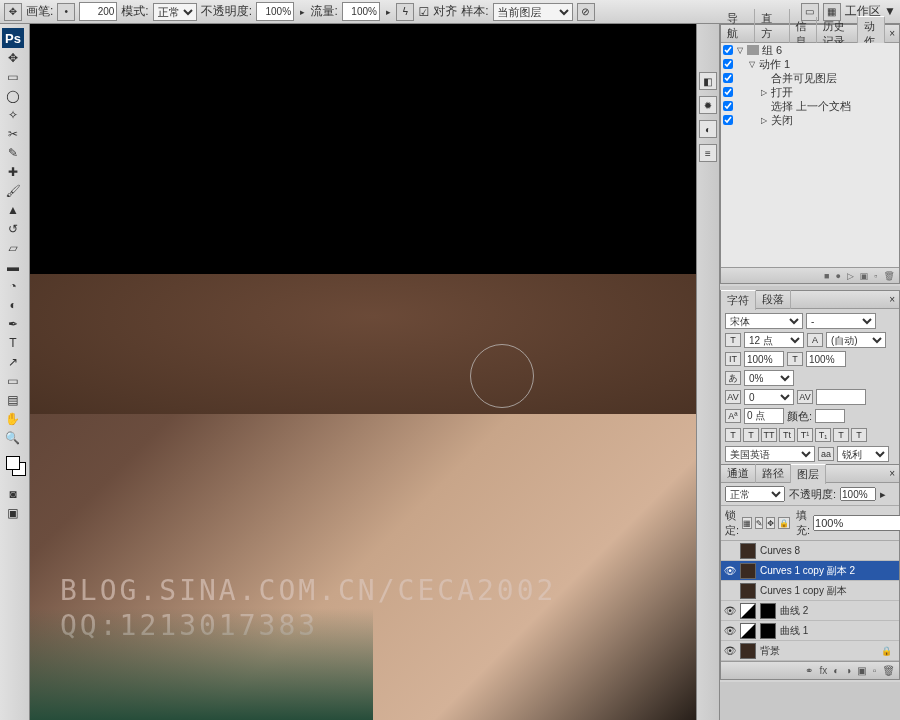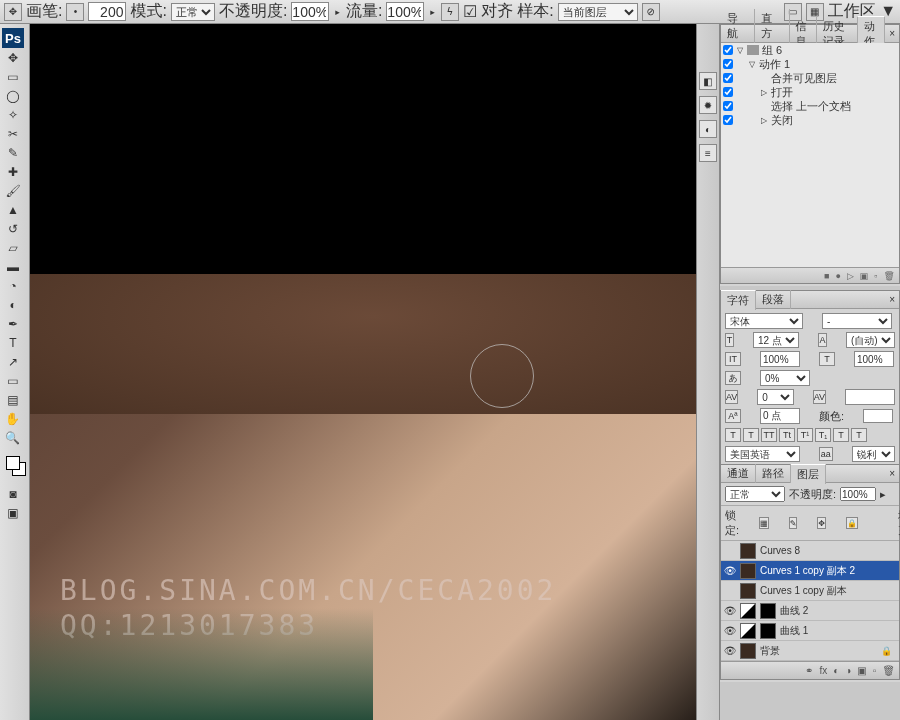--- a/index.html
+++ b/index.html
@@ -1,21 +1,21 @@
 <!DOCTYPE html>
 <html><head>
 <meta charset="utf-8">
 <style>
 *{margin:0;padding:0;box-sizing:border-box;font-family:"Microsoft YaHei",Arial,sans-serif;font-size:11px;color:#333}
 body{background:#c8c8c8;width:900px;height:720px;overflow:hidden;position:relative}
 .topbar{height:24px;background:linear-gradient(#e8e8e8,#d0d0d0);border-bottom:1px solid #888;display:flex;align-items:center;padding:0 4px;gap:4px}
 .topbar .ticon{width:18px;height:18px;background:#d8d8d8;border:1px solid #888;display:inline-flex;align-items:center;justify-content:center;font-size:10px}
 .topbar select{font-size:11px;height:18px;border:1px solid #888;background:#f4f4f4}
-.topbar input[type=text]{width:38px;height:19px;font-size:14px;border:1px solid #888;background:#fff;text-align:right;padding-right:2px}
-.topbar label{font-size:16px}
+.topbar input[type=text]{width:38px;height:19px;font-size:10px;border:1px solid #888;background:#fff;text-align:right;padding-right:2px}
+.topbar label{font-size:12px}
 .topbar .arrow{font-size:9px;padding:0 2px;cursor:pointer}
 .left-panel{position:absolute;left:0;top:24px;width:30px;height:696px;background:linear-gradient(to right,#e0e0e0,#d0d0d0);border-right:1px solid #888}
 .tool-col{display:flex;flex-direction:column;padding:4px 2px;gap:1px}
 .tool{width:22px;height:18px;display:flex;align-items:center;justify-content:center;border:1px solid transparent;cursor:pointer;font-size:12px}
 .tool.ps{background:#0a3b6c;color:#fff;font-weight:bold;font-size:13px;height:20px}
 .swatches{margin-top:8px;margin-left:4px;position:relative;width:20px;height:28px}
 .sw-fg{width:14px;height:14px;background:#fff;border:1px solid #000;position:absolute;top:0;left:0;z-index:2}
 .sw-bg{width:14px;height:14px;background:#fff;border:1px solid #000;position:absolute;top:6px;left:6px}
 .canvas-area{position:absolute;left:30px;top:24px;width:686px;height:696px;background:#000;overflow:hidden}
 .image-region{position:absolute;top:250px;left:0;width:686px;height:446px;background:linear-gradient(135deg,#5a4034 0%,#6b4d3e 25%,#c8a589 55%,#d4b298 75%,#1a1410 100%)}
@@ -35,32 +35,32 @@
 .history-body{height:240px;background:#e8e8e8;overflow:hidden;position:relative}
 .history-list{font-size:10px}
 .hrow{display:flex;align-items:center;height:14px;padding-left:2px}
 .hrow input[type=checkbox]{width:10px;height:10px;margin-right:4px}
 .hrow .indent{display:inline-block}
 .hrow .tri{width:10px;font-size:8px}
 .hrow .folder{width:12px;height:10px;background:#999;margin-right:3px}
 .hfoot{position:absolute;bottom:0;left:0;right:0;height:16px;background:linear-gradient(#ddd,#c8c8c8);border-top:1px solid #999;display:flex;justify-content:flex-end;gap:6px;padding:2px 4px;align-items:center}
 .hfoot span{font-size:9px;color:#666;cursor:pointer}
 .char-body{padding:4px;background:#d4d4d4}
-.char-row{display:flex;align-items:center;gap:19px;margin-bottom:3px}
+.char-row{display:flex;align-items:center;gap:3px;margin-bottom:3px}
 .char-row .cicon{width:16px;height:14px;border:1px solid #888;background:#e4e4e4;display:flex;align-items:center;justify-content:center;font-size:9px}
 .char-row select,.char-row input{height:16px;font-size:10px;border:1px solid #888;background:#fff}
 .char-row select{width:60px}
 .char-row input{width:40px;padding:0 2px}
 .type-btns{display:flex;gap:2px;margin:4px 0}
 .type-btns span{width:16px;height:14px;border:1px solid #888;background:#e4e4e4;display:flex;align-items:center;justify-content:center;font-size:9px;cursor:pointer}
 .layers-body{background:#d4d4d4}
 .layers-ctrl{padding:3px 4px;display:flex;align-items:center;gap:4px;border-bottom:1px solid #aaa}
 .layers-ctrl select{height:16px;font-size:10px;width:60px}
 .layers-ctrl input{width:36px;height:14px;font-size:10px}
-.lock-row{padding:2px 4px;display:flex;align-items:center;gap:20px;border-bottom:1px solid #aaa;font-size:10px}
+.lock-row{padding:2px 4px;display:flex;align-items:center;gap:3px;border-bottom:1px solid #aaa;font-size:10px}
 .lock-row .licon{width:14px;height:12px;border:1px solid #888;background:#e4e4e4;font-size:8px;display:flex;align-items:center;justify-content:center}
 .layer-list{}
 .lrow{display:flex;align-items:center;height:20px;border-bottom:1px solid #bbb;background:#d4d4d4;padding-left:2px}
 .lrow.sel{background:#2858a8;color:#fff}
 .lrow.sel span{color:#fff}
 .eye{width:14px;height:14px;display:flex;align-items:center;justify-content:center;font-size:10px;margin-right:3px}
 .thumb{width:16px;height:16px;background:#3a2a20;border:1px solid #666;margin-right:4px}
 .thumb.curve{background:linear-gradient(135deg,#fff 48%,#000 52%)}
 .thumb.mask{background:#000;border:1px solid #666}
 .lrow .lname{font-size:10px}

